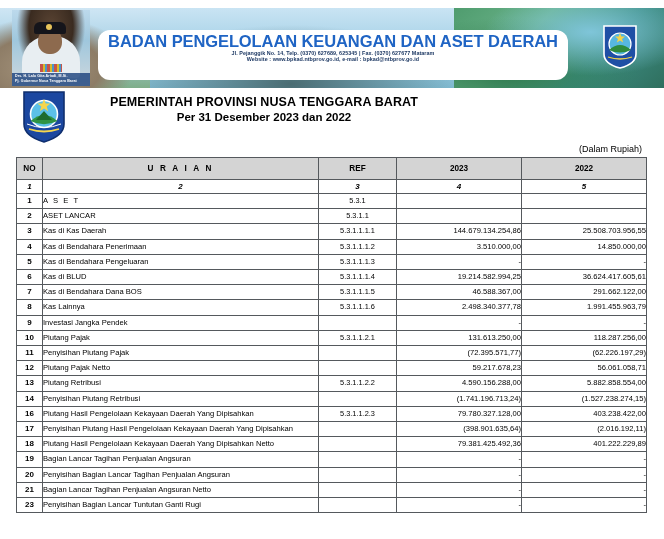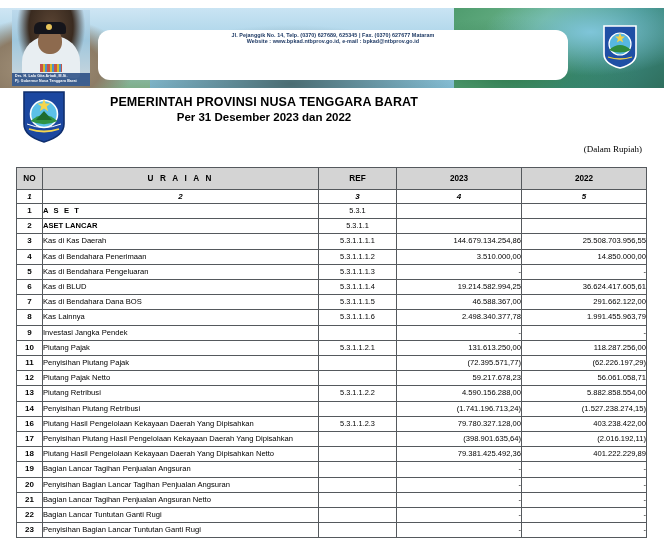--- a/index.html
+++ b/index.html
@@ -181,23 +181,22 @@
   }
   .t3 {
     font-size: 11.5px;
     font-weight: bold;
     line-height: 15px;
   }
   .unit-note {
     text-align: right;
     font-size: 9px;
     padding-right: 22px;
-    padding-bottom: 12px;
+    padding-bottom: 2px;
     line-height: 11px;
-    font-family: Liberation Serif, serif;
   }
 
   
   .table-wrap {
     padding: 0 18px 0 16px;
   }
   table.neraca {
     border-collapse: collapse;
     width: 630px;
     table-layout: fixed;
@@ -240,21 +239,21 @@
     font-size: 7.4px;
   }
   td.c-val {
     text-align: right;
     padding-right: 4px;
     font-size: 7.6px;
   }
   .lvl1 { padding-left: 4px; }
   .lvl2 { padding-left: 16px; }
   .lvl3 { padding-left: 28px; }
-  .bold { font-weight: bold; }
+  .bold { font-weight: normal; }
   .sp-wide { letter-spacing: 1.6px; }
   .ref-bold { font-weight: normal; font-size: 7.8px; }
 </style>
 </head>
 <body>
 
 <div class="banner">
   <div class="banner-scene-mid"></div>
   <div class="banner-scene-left"></div>
   <div class="banner-scene-right"></div>
@@ -264,20 +263,21 @@
     <div class="gov-head"></div>
     <div class="gov-cap"></div>
     <div class="gov-medals"></div>
     <div class="gov-caption">
       <div>Drs. H. Lalu Gita Ariadi, M.Si.</div>
       <div>Pj. Gubernur Nusa Tenggara Barat</div>
     </div>
   </div>
 
   <div class="plaque">
+    <div class="l2">BADAN PENGELOLAAN KEUANGAN DAN ASET DAERAH</div>
     <div class="l3">Jl. Pejanggik No. 14, Telp. (0370) 627689, 625345 | Fax. (0370) 627677 Mataram</div>
     <div class="l4">Website : www.bpkad.ntbprov.go.id, e-mail : bpkad@ntbprov.go.id</div>
   </div>
 
   <svg class="banner-crest" viewBox="0 0 36 46">
     <path d="M2 2 H34 V30 Q34 40 18 44 Q2 40 2 30 Z" fill="#1f4fa5" stroke="#ffffff" stroke-width="1.6"></path>
     <circle cx="18" cy="20" r="11" fill="#57b7e0" stroke="#ffffff" stroke-width="1.2"></circle>
     <path d="M7 26 Q18 16 29 26 Q18 31 7 26 Z" fill="#2e8b3d"></path>
     <polygon points="18,9 19.4,12.6 23,12.6 20,15 21.2,18.6 18,16.4 14.8,18.6 16,15 13,12.6 16.6,12.6" fill="#f2d34a"></polygon>
     <path d="M6 33 Q18 37 30 33" stroke="#f2d34a" stroke-width="1.3" fill="none"></path>
@@ -460,27 +460,20 @@
           <td class="c-val">-</td>
         </tr>
         <tr>
           <td class="c-no">21</td>
           <td class="c-uraian lvl3">Bagian Lancar Tagihan Penjualan Angsuran Netto</td>
           <td class="c-ref"></td>
           <td class="c-val">-</td>
           <td class="c-val">-</td>
         </tr>
         <tr>
-          <td class="c-no">22</td>
-          <td class="c-uraian lvl1">Bagian Lancar Tuntutan Ganti Rugi</td>
-          <td class="c-ref"></td>
-          <td class="c-val">-</td>
-          <td class="c-val">-</td>
-        </tr>
-        <tr>
           <td class="c-no">23</td>
           <td class="c-uraian lvl2">Penyisihan Bagian Lancar Tuntutan Ganti Rugi</td>
           <td class="c-ref"></td>
           <td class="c-val">-</td>
           <td class="c-val">-</td>
         </tr>
       </tbody>
   </table>
 </div>
 

